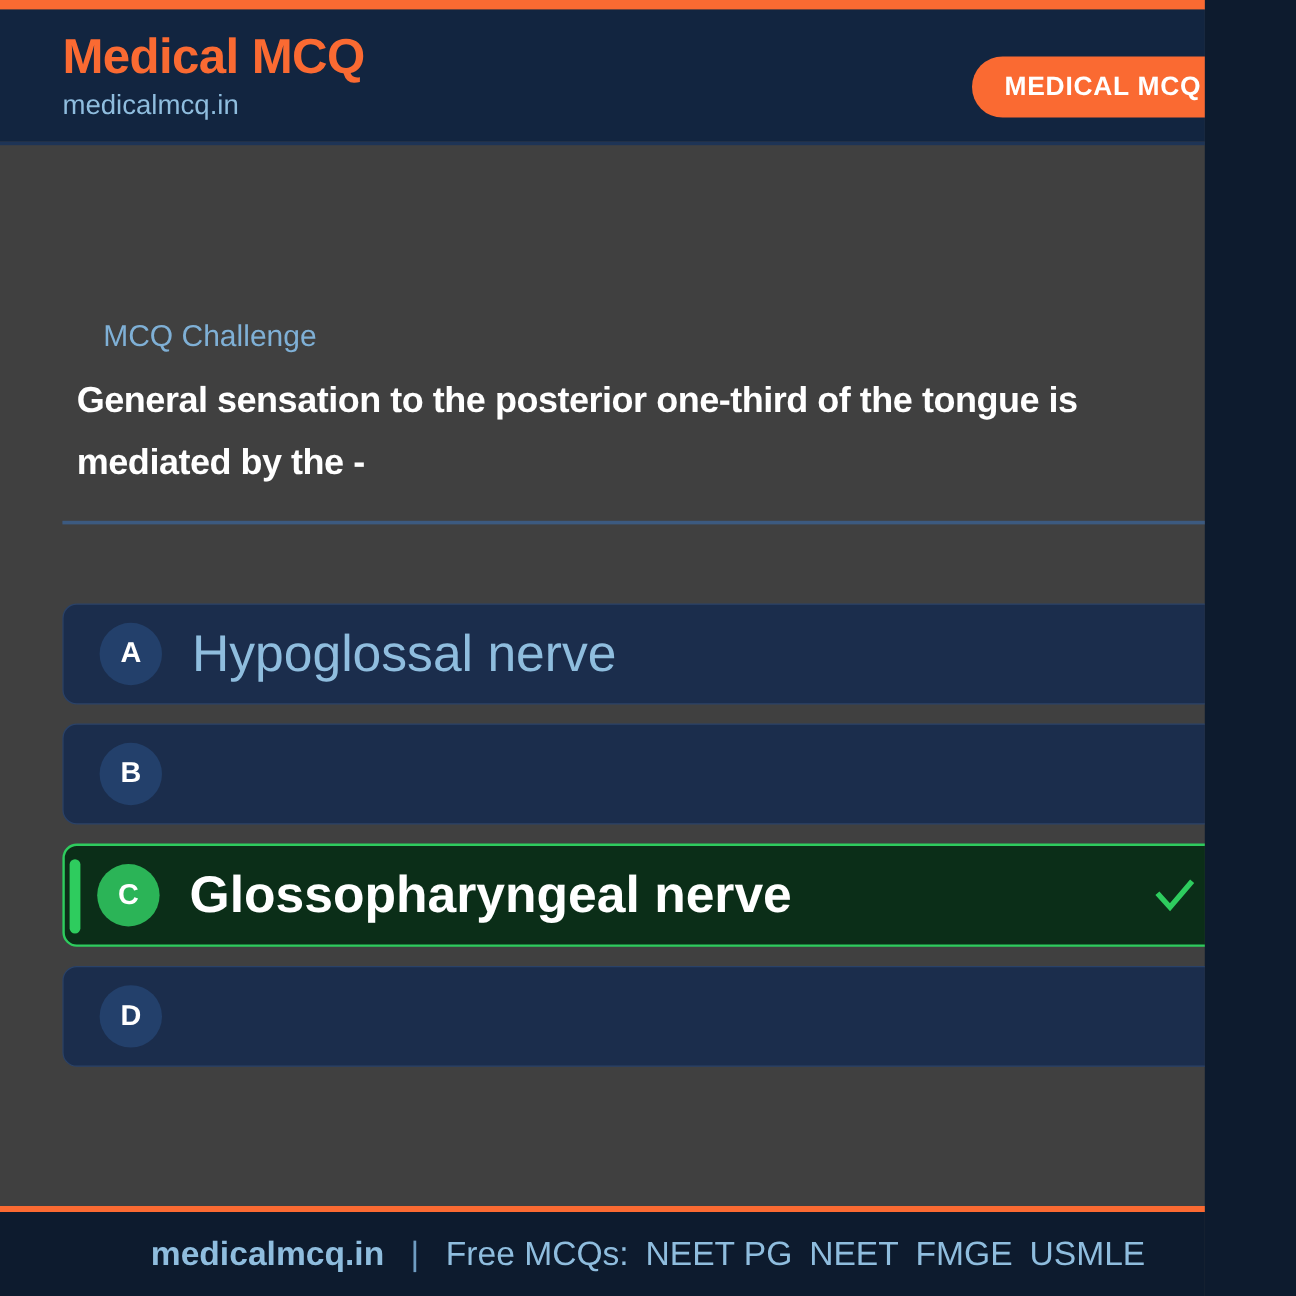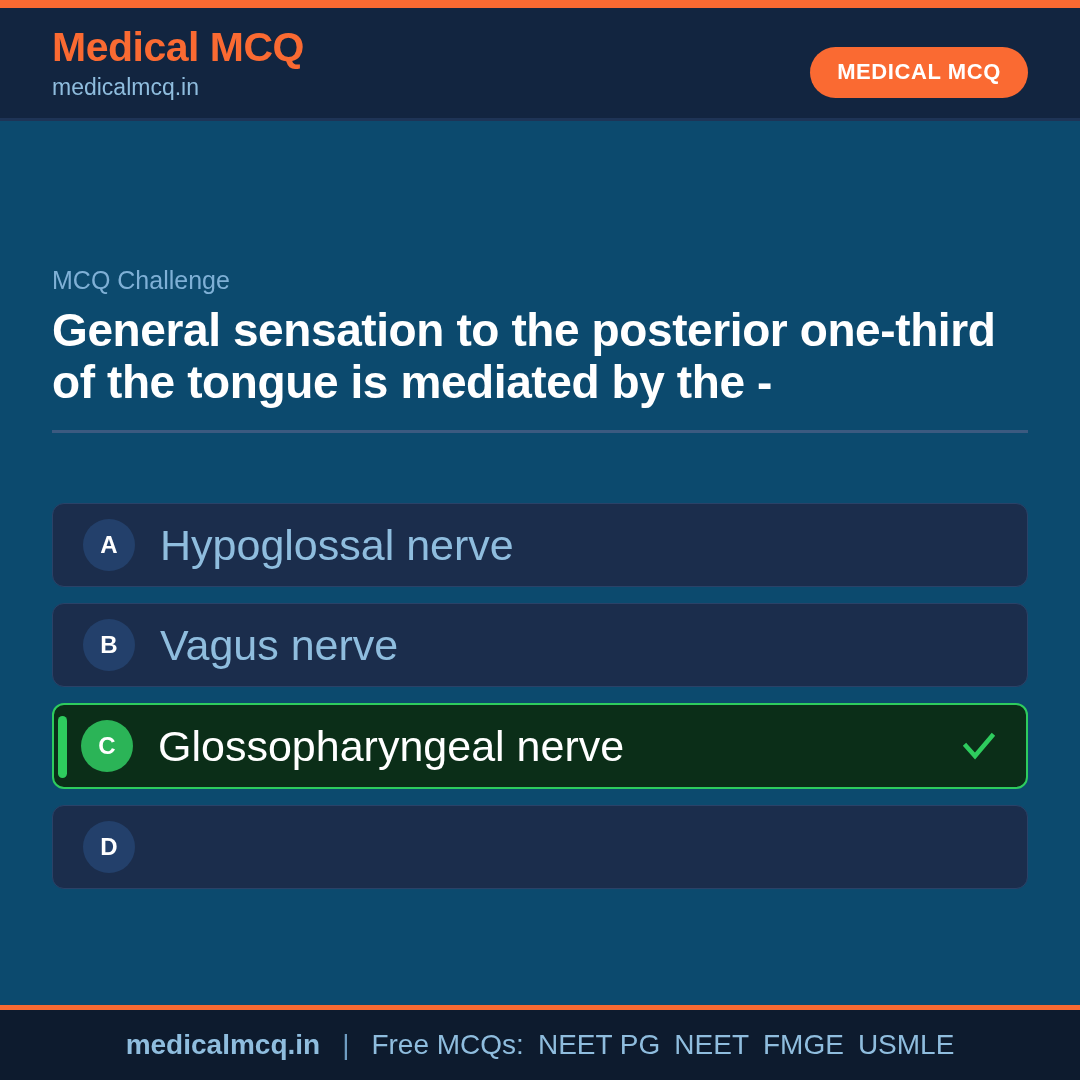--- a/index.html
+++ b/index.html
@@ -7,23 +7,23 @@
     padding: 0;
     background: #0d1b2e;
   }
   body {
     font-family: "Liberation Sans", sans-serif;
     -webkit-font-smoothing: antialiased;
   }
 
   #page {
     position: relative;
-    width: 1080px;
+    width: 1004px;
     height: 1080px;
-    background: #0c4a6e;
+    background: #404040;
     overflow: hidden;
     box-sizing: border-box;
   }
 
   
   .top-accent {
     position: absolute;
     top: 0; left: 0;
     width: 1080px;
     height: 8px;
@@ -85,28 +85,29 @@
     position: absolute;
     left: 52px;
     top: 264px;
     width: 976px;
   }
   .eyebrow {
     font-size: 25px;
     color: #7fb0d6;
     line-height: 32px;
     margin-bottom: 8px;
+    margin-left: 34px;
   }
   .question {
-    font-size: 46px;
+    font-size: 30px;
     font-weight: bold;
     color: #ffffff;
     line-height: 52px;
     letter-spacing: -0.4px;
-    margin: 0;
+    margin: 12px;
     max-width: 976px;
   }
   .question-divider {
     margin-top: 22px;
     width: 976px;
     height: 3px;
     background: #3c5a80;
   }
 
   
@@ -164,20 +165,21 @@
   }
   .opt-text {
     margin-left: 25px;
     font-size: 43px;
     color: #8fbdde;
     line-height: 40px;
     white-space: nowrap;
   }
   .option.correct .opt-text {
     color: #ffffff;
+    font-weight: bold;
   }
   .check-icon {
     position: absolute;
     right: 29px;
     top: 50%;
     transform: translateY(-50%);
     width: 36px;
     height: 36px;
   }
 
@@ -237,21 +239,20 @@
 
   <div class="options">
 
     <div class="option">
       <div class="badge">A</div>
       <div class="opt-text">Hypoglossal nerve</div>
     </div>
 
     <div class="option">
       <div class="badge">B</div>
-      <div class="opt-text">Vagus nerve</div>
     </div>
 
     <div class="option correct">
       <div class="accent-bar"></div>
       <div class="badge">C</div>
       <div class="opt-text">Glossopharyngeal nerve</div>
       <svg class="check-icon" viewBox="0 0 36 36" fill="none">
         <path d="M5 18 L14 28 L31 8" stroke="#2ecc5e" stroke-width="4.5" stroke-linecap="square" stroke-linejoin="miter"></path>
       </svg>
     </div>

